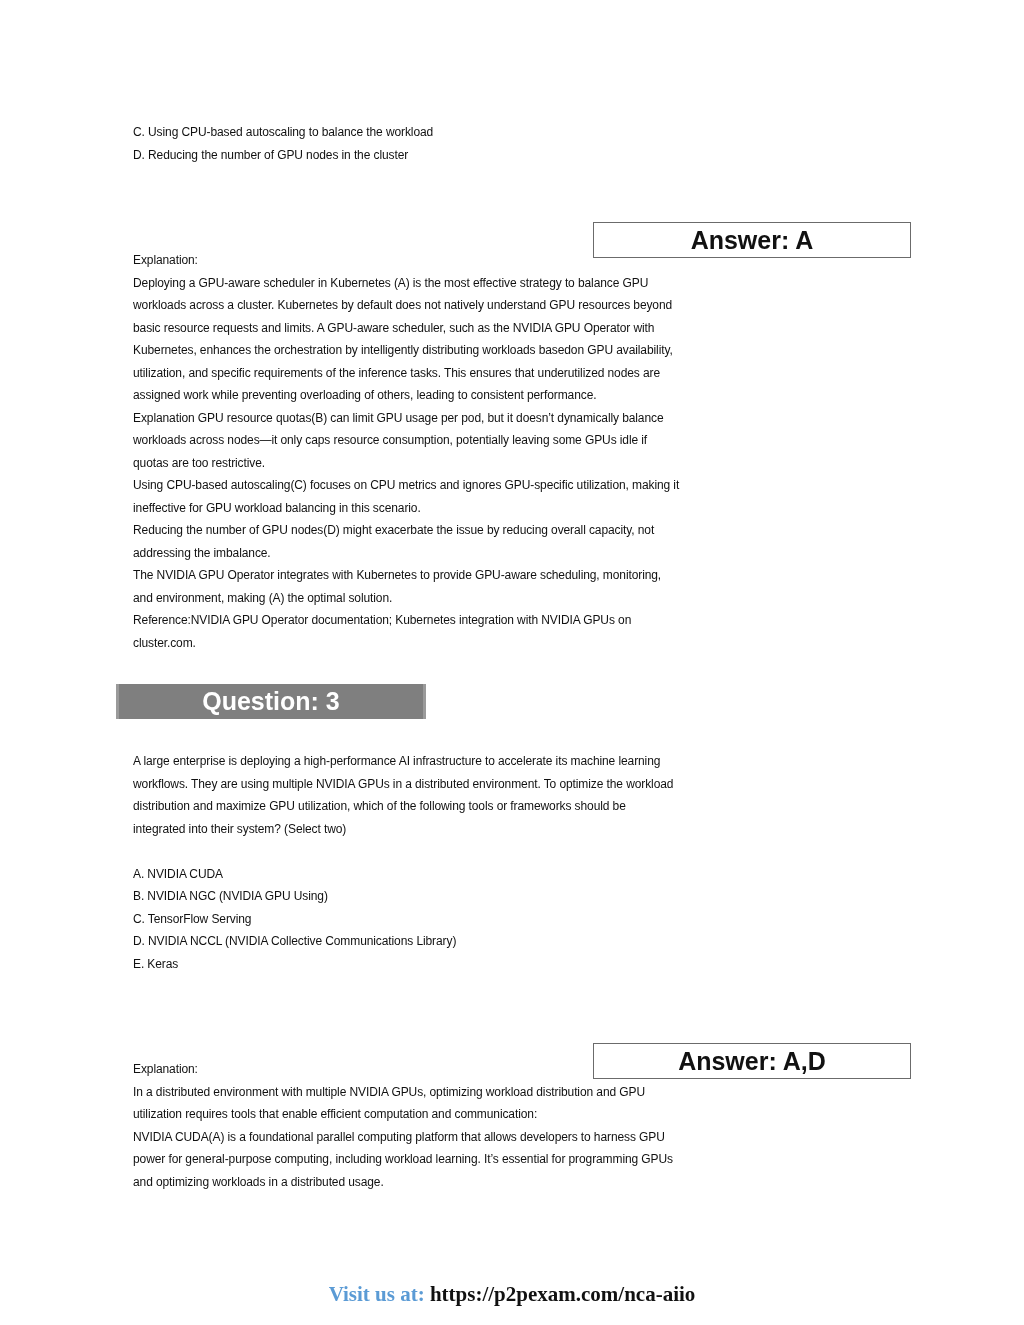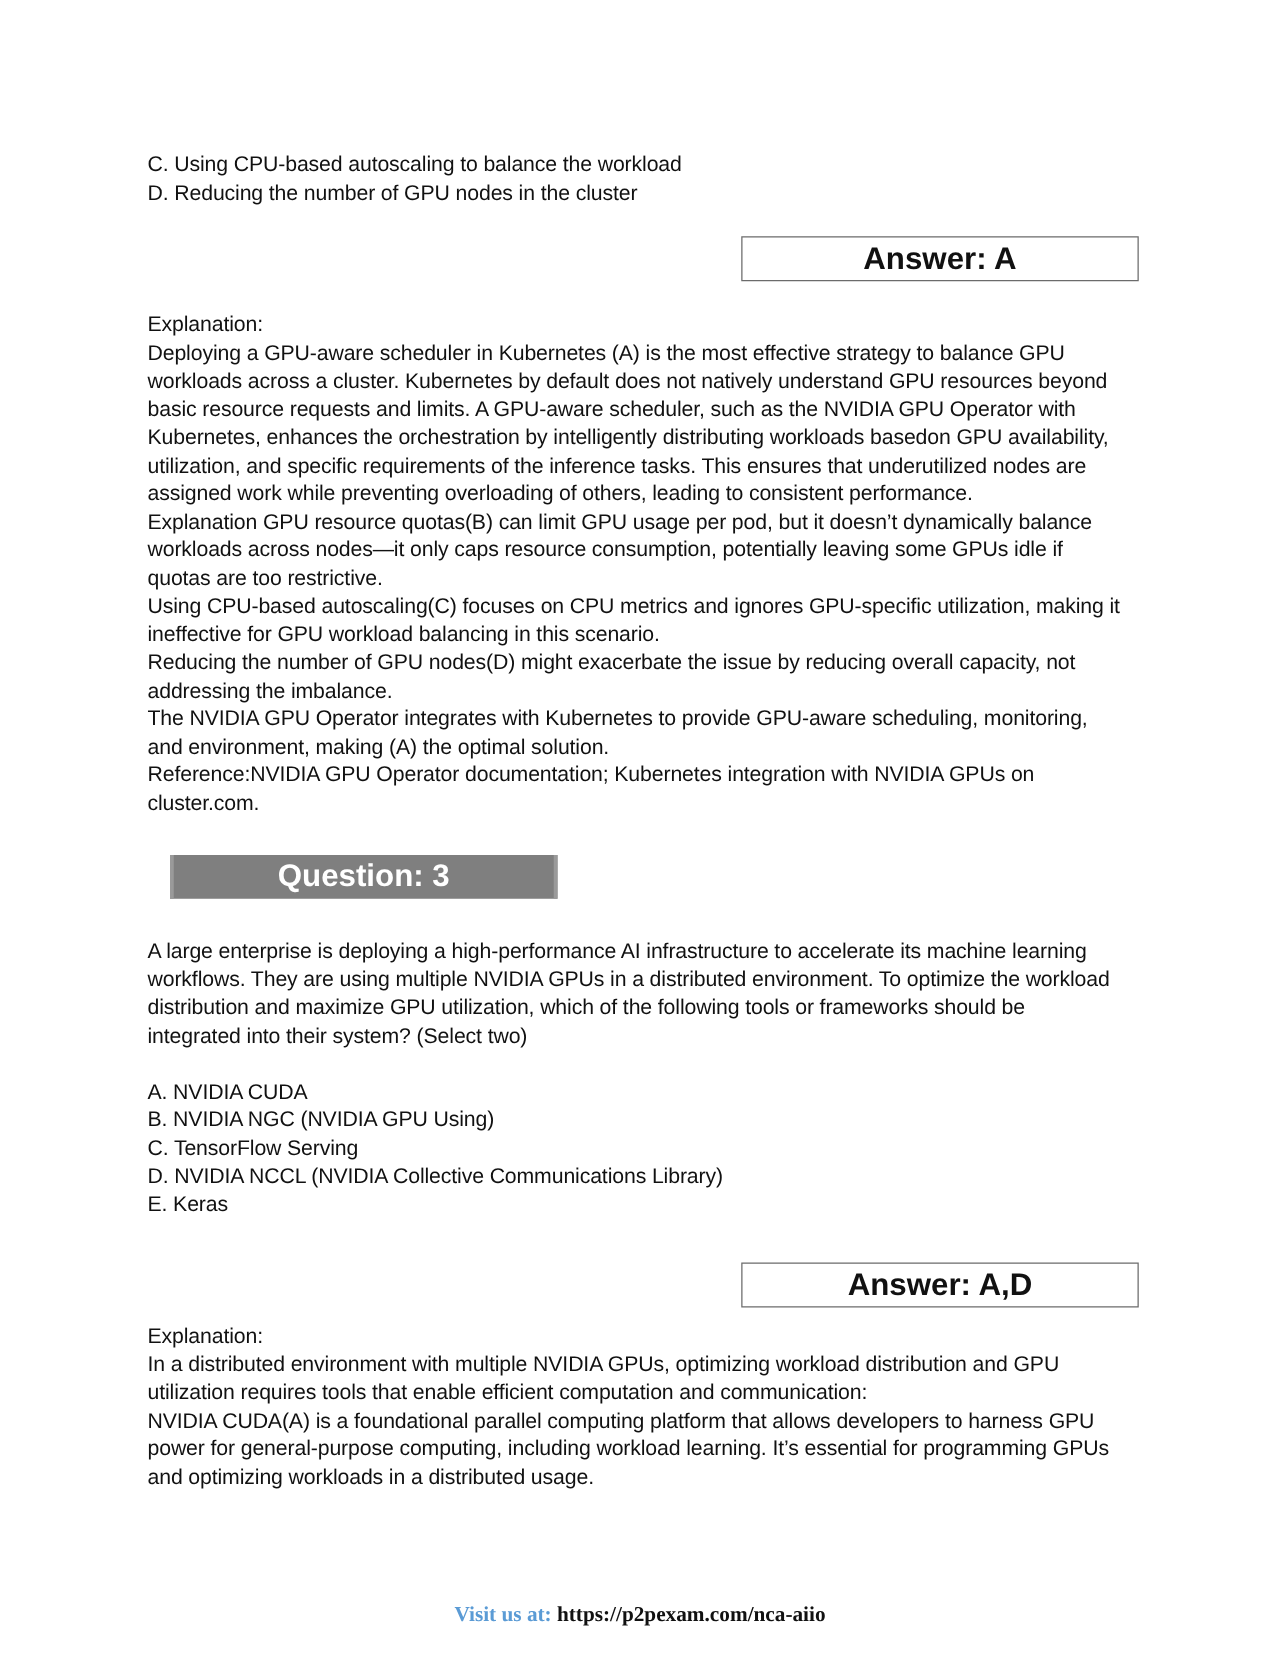--- a/index.html
+++ b/index.html
@@ -1,26 +1,26 @@
 <!DOCTYPE html>
 <html><head>
   <meta charset="utf-8">
   <style>
     html, body { margin: 0; padding: 0; background: #ffffff; }
     body { width: 1024px; height: 1325px; position: relative; overflow: hidden;
       font-family: "Liberation Sans", sans-serif; color: #111; }
-    .line { position: absolute; left: 118px; font-size: 17px; line-height: 22.6px; white-space: nowrap; letter-spacing: -0.1px; }
+    .line { position: absolute; left: 133px; font-size: 12px; line-height: 22.6px; white-space: nowrap; letter-spacing: -0.1px; }
     .answer-box { position: absolute; left: 593px; width: 318px; height: 36px; border: 1px solid #6b6b6b;
       box-sizing: border-box; display: flex; align-items: center; justify-content: center;
-      font-weight: bold; font-size: 25px; color: #111; }
+      font-weight: bold; font-size: 25px; color: #111; margin-top: 33px; }
     .question-banner { position: absolute; left: 116px; top: 684px; width: 310px; height: 35px;
       background: #7f7f7f; border-left: 3px solid #9a9a9a; border-right: 3px solid #9a9a9a; box-sizing: border-box;
-      color: #ffffff; font-weight: bold; font-size: 25px; display: flex; align-items: center; justify-content: center; margin-left: 20px; }
+      color: #ffffff; font-weight: bold; font-size: 25px; display: flex; align-items: center; justify-content: center; }
     .footer { position: absolute; top: 1282px; left: 0; width: 1024px; text-align: center;
-      font-family: "Liberation Serif", serif; font-weight: bold; font-size: 17px; }
+      font-family: "Liberation Serif", serif; font-weight: bold; font-size: 21px; }
     .footer .lbl { color: #5b9bd5; }
     .footer .url { color: #111; }
   </style>
 </head>
 <body>
 
 <div class="line" style="top:121px">C. Using CPU-based autoscaling to balance the workload</div>
 <div class="line" style="top:144px">D. Reducing the number of GPU nodes in the cluster</div>
 
 <div class="answer-box" style="top:189px">Answer: A</div>

